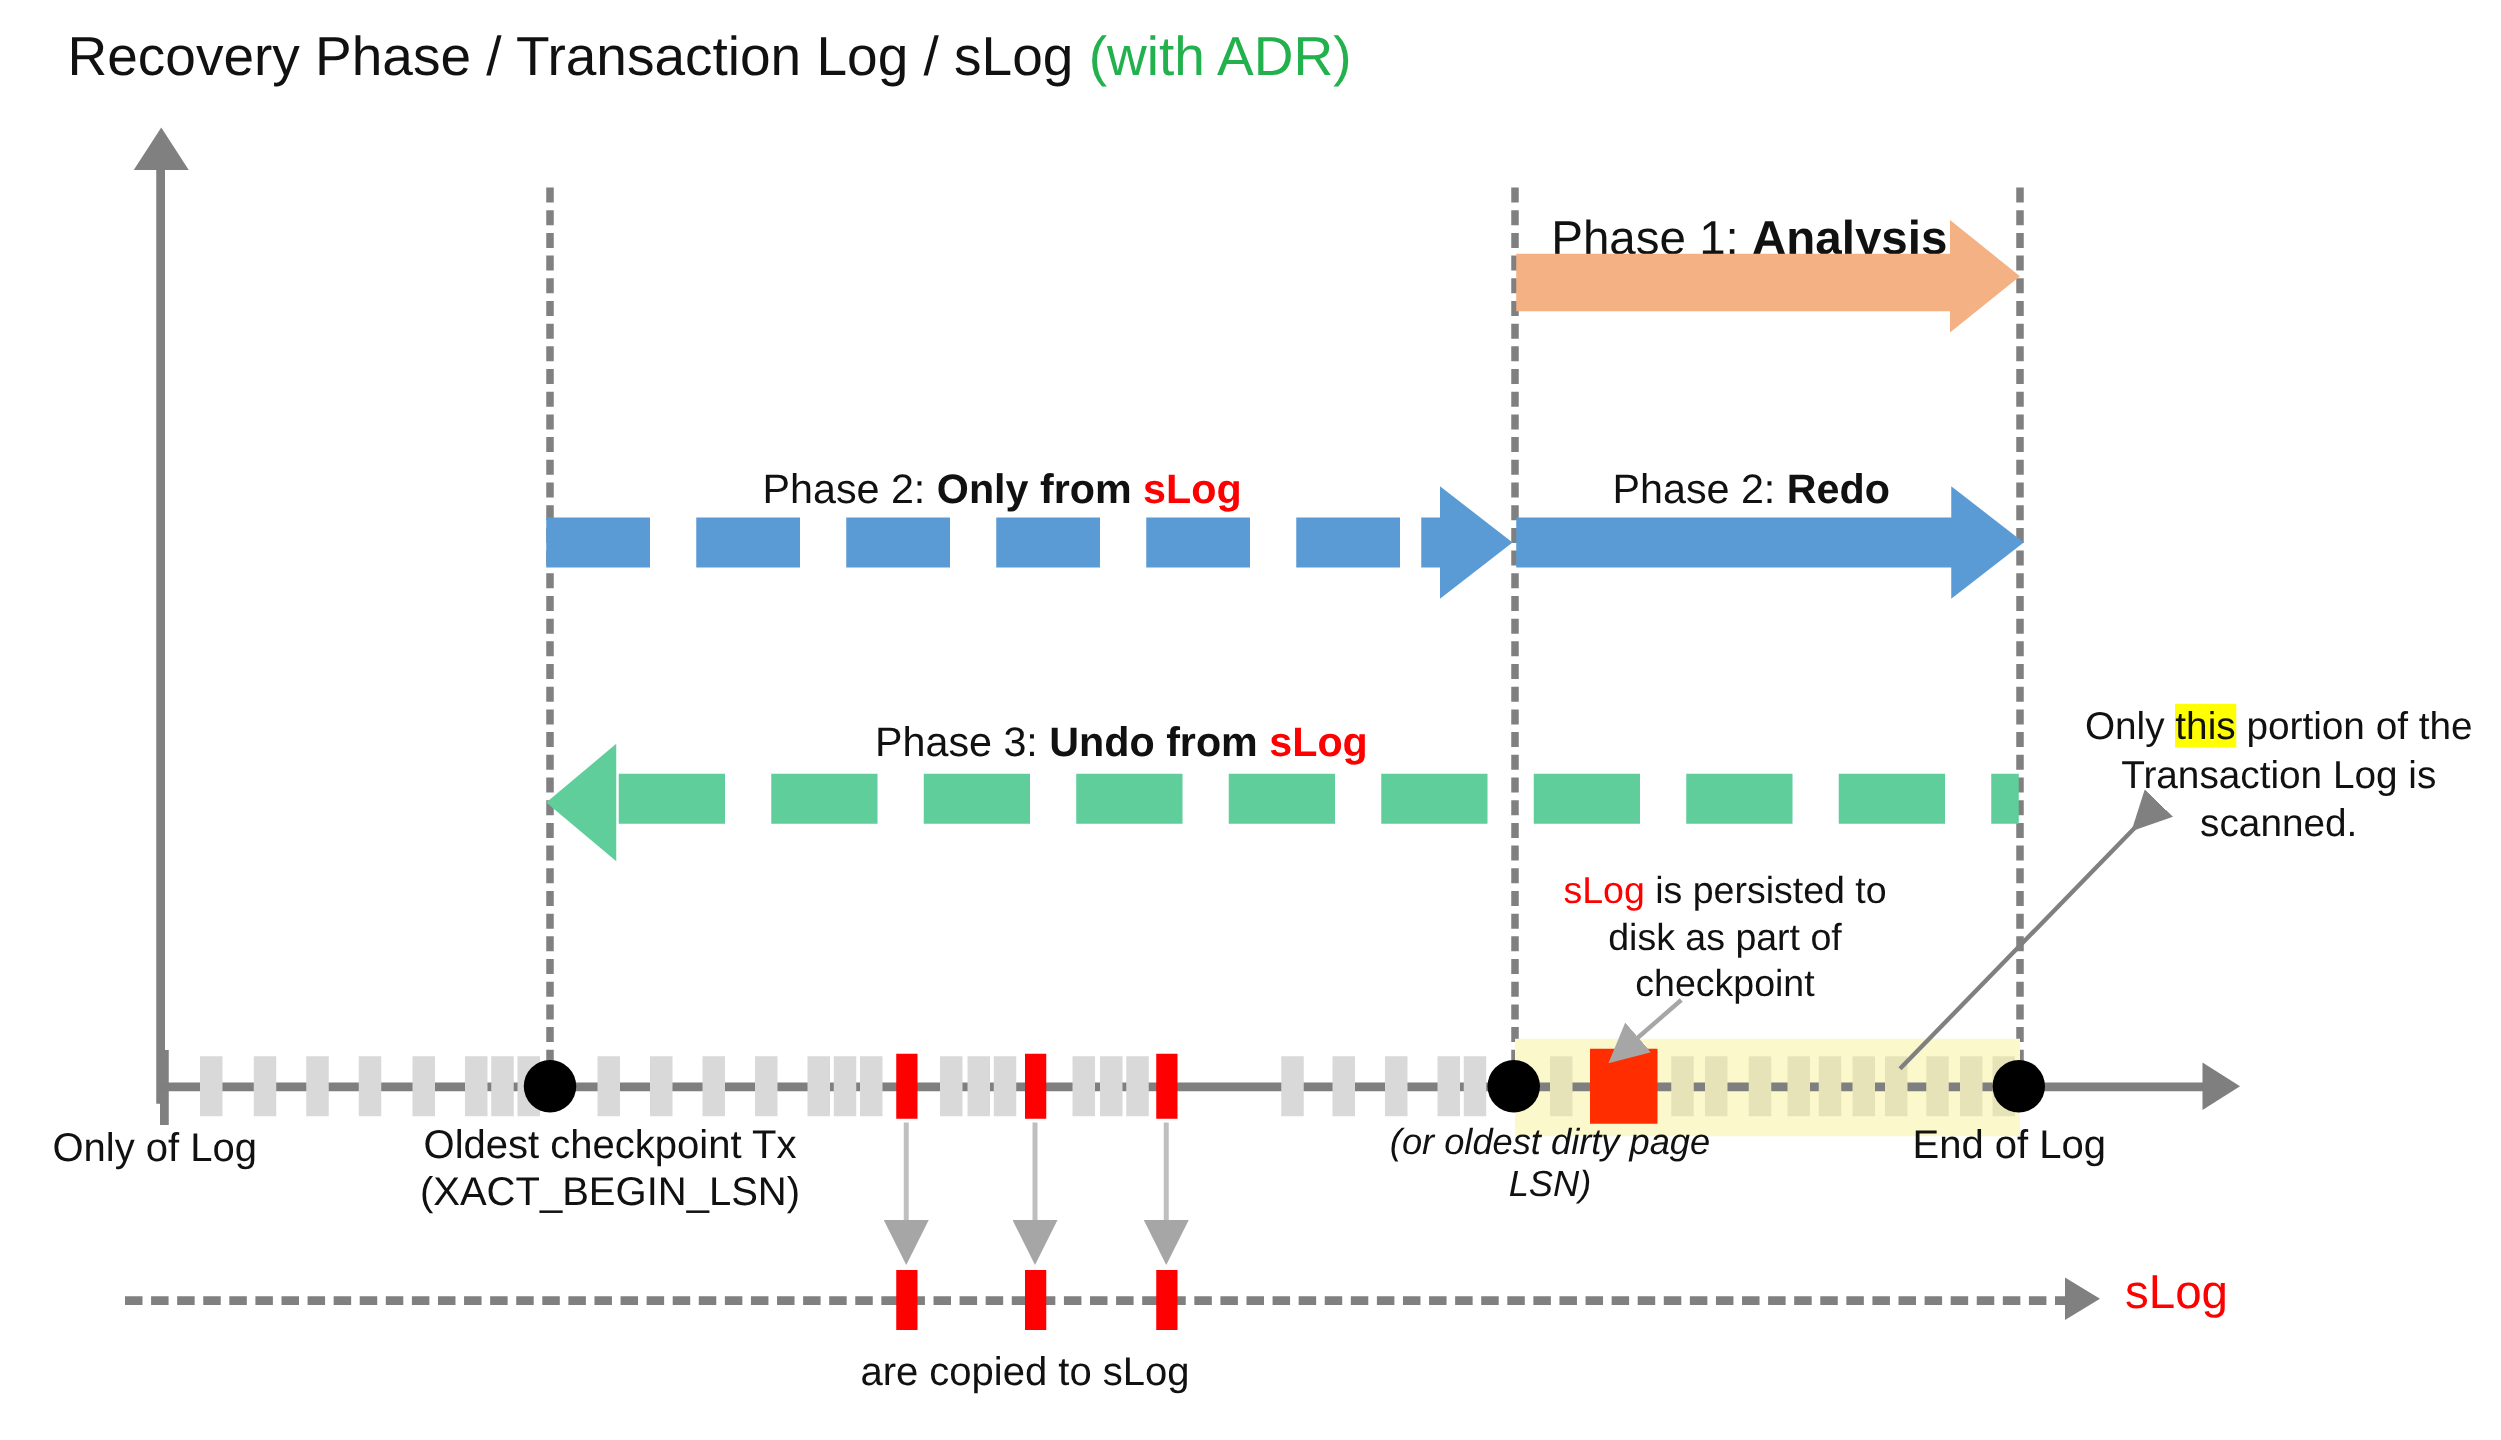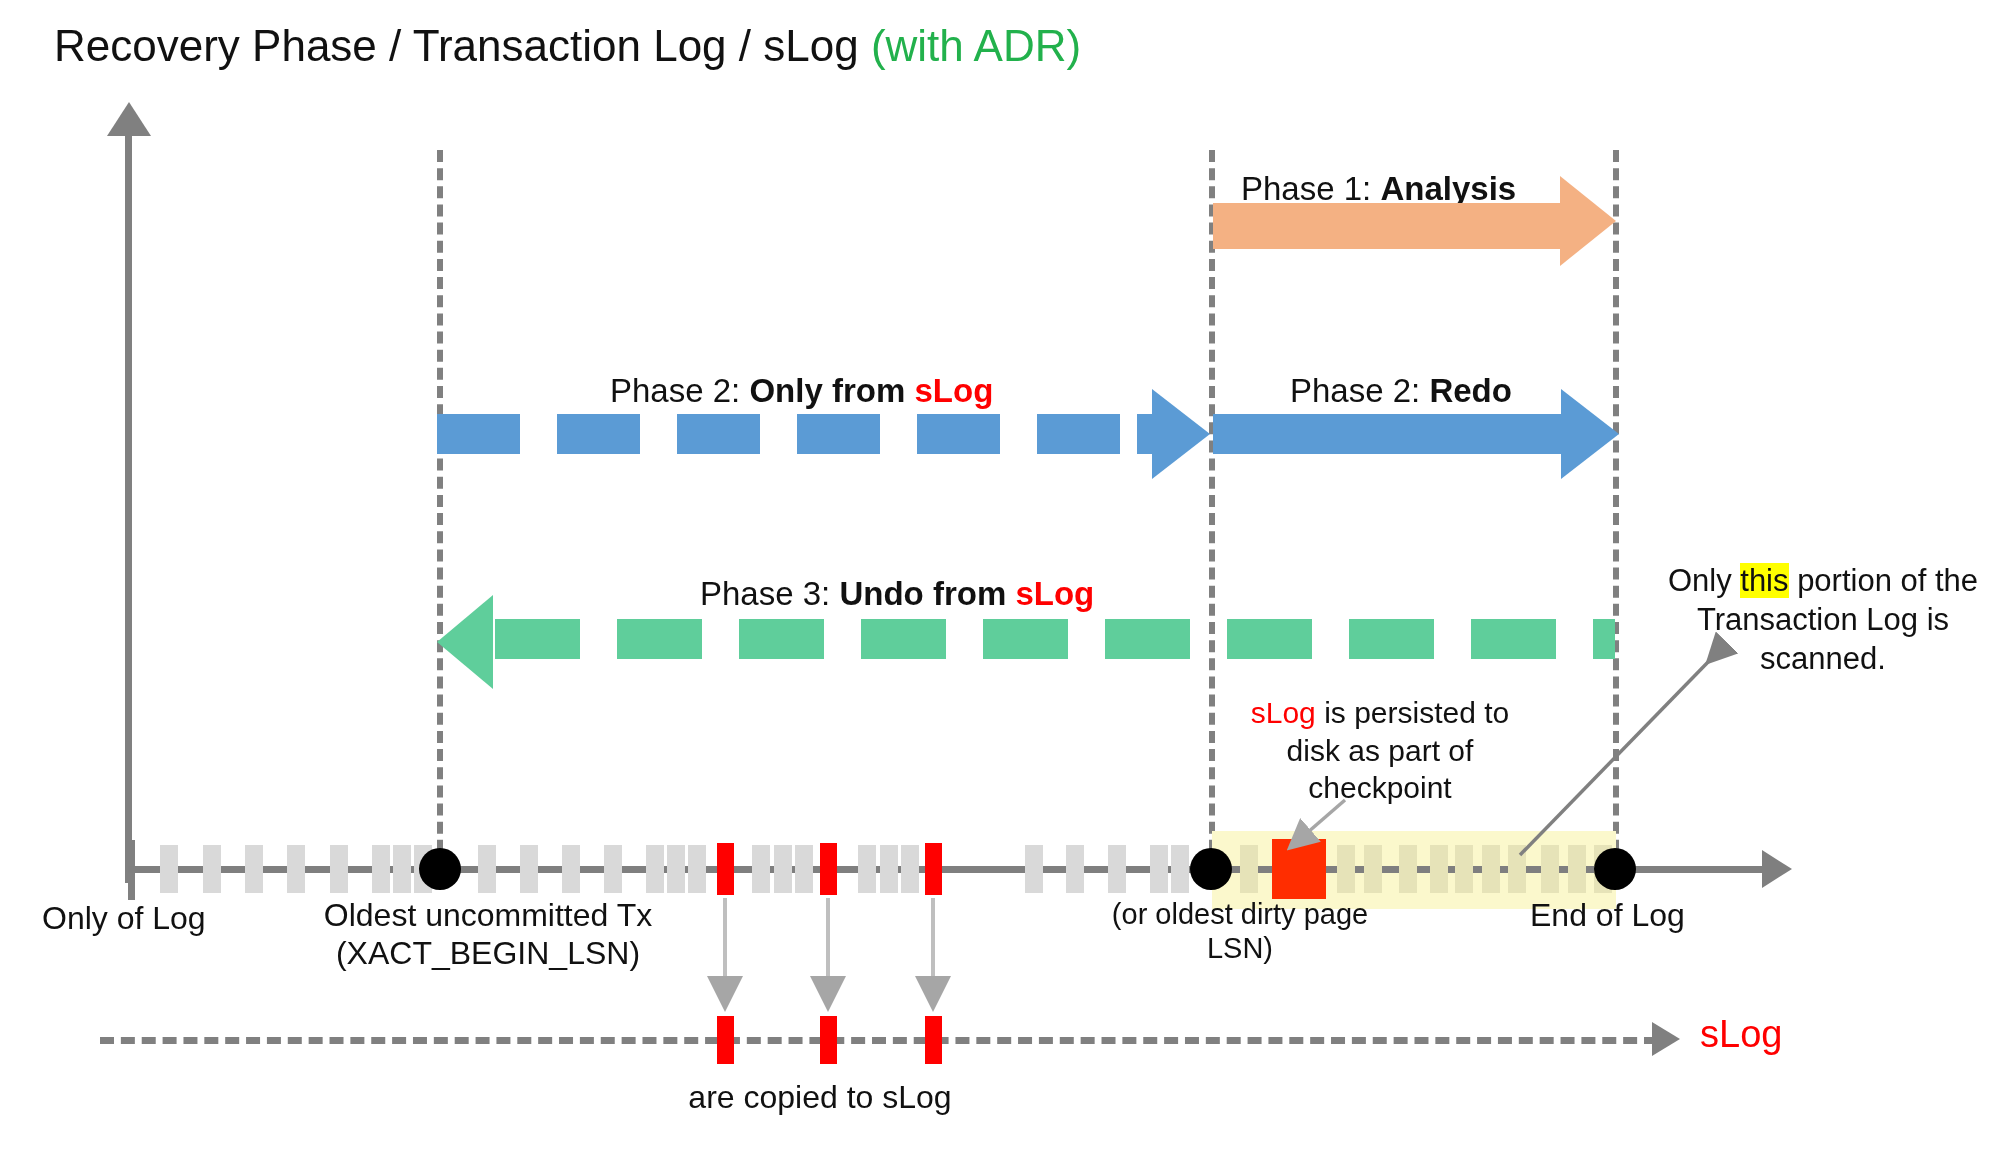--- a/index.html
+++ b/index.html
@@ -49,21 +49,21 @@
      border-top:17px solid transparent;border-bottom:17px solid transparent;
      border-left:28px solid #808080;}
   .sltick{position:absolute;top:1016px;width:17px;height:48px;background:#ff0000;}
 
   
   
   #ana-body{left:1213px;top:203px;width:352px;height:46px;background:#f4b183;}
   #ana-head{left:1560px;top:176px;width:0;height:0;
      border-top:45px solid transparent;border-bottom:45px solid transparent;
      border-left:56px solid #f4b183;}
-  #ana-label{left:1241px;top:170px;font-size:33px;white-space:nowrap;}
+  #ana-label{left:1241px;top:170px;font-size:38px;white-space:nowrap;}
 
   
   #redo1-wrap{left:437px;top:414px;width:720px;height:40px;}
   .bseg{position:absolute;top:0;height:40px;background:#5b9bd5;}
   #redo1-head{left:1152px;top:389px;width:0;height:0;
      border-top:45px solid transparent;border-bottom:45px solid transparent;
      border-left:58px solid #5b9bd5;}
   #redo1-label{left:610px;top:372px;font-size:33px;white-space:nowrap;}
 
   
@@ -83,21 +83,21 @@
 
   .bold{font-weight:bold;}
   .red{color:#ff0000;}
   .hlyellow{background:#ffff00;}
 
   
   .lbl{position:absolute;font-size:32px;color:#111;white-space:nowrap;}
   #lbl-start{left:42px;top:900px;}
   #lbl-oldest{left:268px;top:897px;text-align:center;white-space:normal;width:440px;line-height:1.18;}
   #lbl-ckpt{left:1080px;top:897px;text-align:center;white-space:normal;width:320px;line-height:1.18;}
-  #lbl-ckpt .ital{font-size:29px;}
+  #lbl-ckpt .ital{font-style:italic;font-size:29px;}
   #lbl-end{left:1530px;top:897px;}
   #lbl-txlog{left:1700px;top:845px;font-size:38px;}
   #lbl-slog{left:1700px;top:1013px;font-size:38px;color:#ff0000;}
 
   
   #co-slog{left:1240px;top:694px;width:280px;text-align:center;font-size:30px;line-height:1.25;}
   #co-only{left:1648px;top:562px;width:350px;text-align:center;font-size:31px;line-height:1.25;}
 
   svg.overlay{position:absolute;left:0;top:0;width:2001px;height:1152px;pointer-events:none;}
 </style>
@@ -203,21 +203,21 @@
   <div class="tick hl" style="left:1568px;"></div>
   <div class="tick hl" style="left:1594px;"></div>
 
   <div class="dot" style="left:419px;"></div>
   <div class="dot" style="left:1190px;"></div>
   <div class="dot" style="left:1594px;"></div>
 
   <div class="lbl" id="lbl-start">Only of Log</div>
 
   <div class="lbl" id="lbl-oldest">
-    <div>Oldest uncommitted Tx</div>
+    <div>Oldest checkpoint Tx</div>
     <div>(XACT_BEGIN_LSN)</div>
   </div>
 
   <div class="lbl" id="lbl-ckpt">
     <div class="ital">(or oldest dirty page LSN)</div>
   </div>
 
   <div class="lbl" id="lbl-end">End of Log</div>
   <div class="lbl" id="lbl-slog">sLog</div>
 

